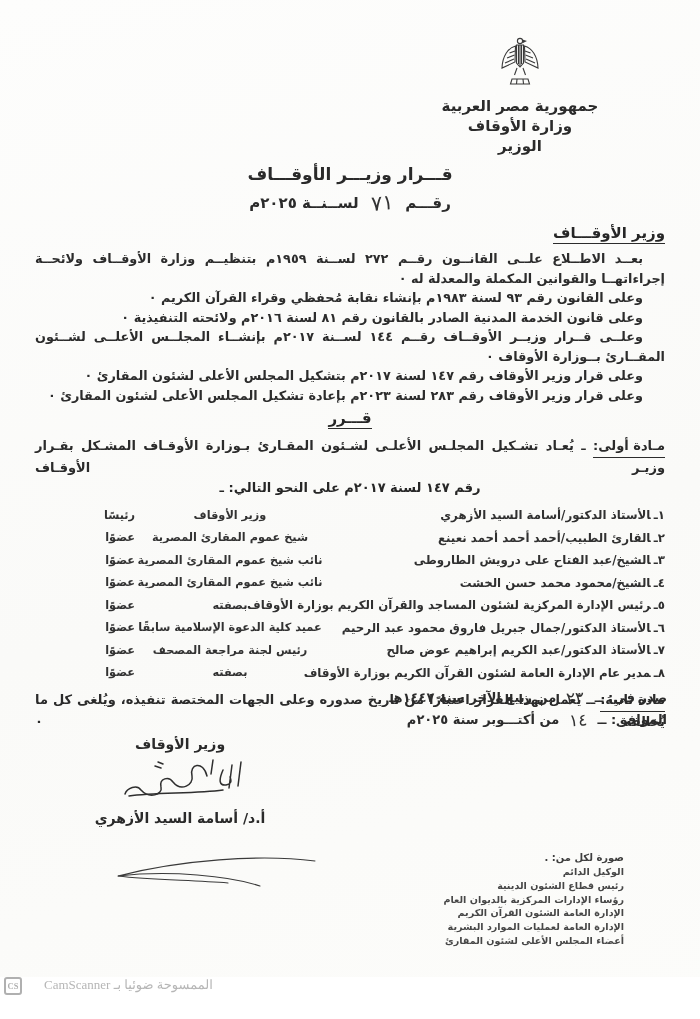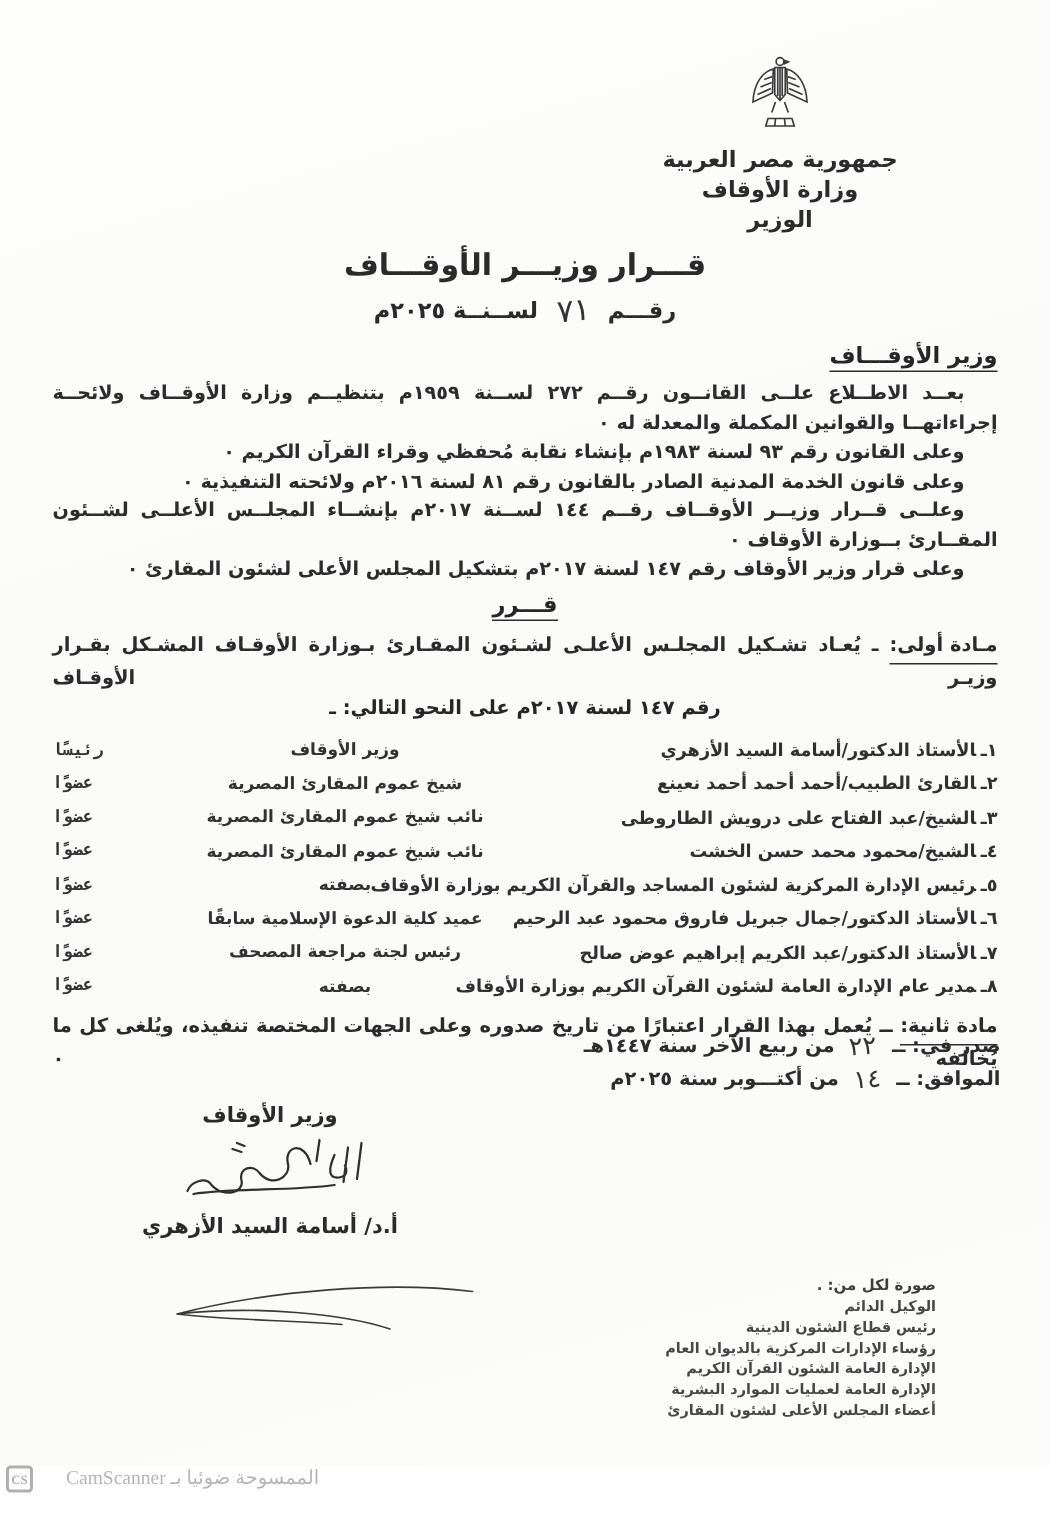--- a/index.html
+++ b/index.html
@@ -16,21 +16,21 @@
   }
   .doc { padding: 36px 35px 0 35px; }
 
   
   .header-block { width: 210px; margin-right: 40px; text-align: center; }
   .eagle { display: block; margin: 0 auto 4px auto; }
   .hdr-line { font-size: 15px; font-weight: bold; line-height: 20px; color: #2b2b2b; }
 
   
   .title-block { text-align: center; margin-top: 8px; }
-  .title-l1 { font-size: 20px; font-weight: bold; letter-spacing: .5px; color: #2a2a2a; }
+  .title-l1 { font-size: 17px; font-weight: bold; letter-spacing: .5px; color: #2a2a2a; }
   .title-l2 { font-size: 15px; font-weight: bold; margin-top: 5px; color: #2a2a2a; }
   .hand { font-weight: normal; font-size: 21px; display: inline-block;
           transform: rotate(-6deg) skewX(-4deg); color: #333; margin: 0 12px; position: relative; top: 2px; }
 
   
   .preamble-heading { margin-top: 11px; font-size: 15px; font-weight: bold; }
   .underline { border-bottom: 1.6px solid #2c2c2c; padding-bottom: 1px; display: inline-block; }
   .clauses { margin-top: 5px; }
   .clause { font-size: 12.8px; font-weight: bold; line-height: 19.5px;
             text-align: justify; text-indent: 22px; color: #2c2c2c; }
@@ -40,21 +40,21 @@
   .art1-l1 { margin-top: 7px; font-size: 13px; font-weight: bold; line-height: 20px;
              text-align: justify; text-align-last: justify; color: #2b2b2b; }
   .art1-l2 { text-align: center; font-size: 13px; font-weight: bold; line-height: 20px; }
 
   
   .members { margin-top: 6px; }
   .mrow { display: grid; grid-template-columns: 340px 190px 100px; align-items: center; height: 22.5px; }
   .mname { font-size: 11.8px; font-weight: bold; white-space: nowrap; color: #303030; }
   .mnum  { margin-left: 3px; }
   .mpos  { font-size: 11.3px; font-weight: bold; text-align: center; white-space: nowrap; color: #323232; }
-  .mrole { font-size: 11.3px; font-weight: bold; text-align: left; color: #323232; font-family: Liberation Mono, monospace; }
+  .mrole { font-size: 11.3px; font-weight: bold; text-align: right; color: #323232; }
 
   
   .art2 { margin-top: 6px; font-size: 13px; font-weight: bold; line-height: 20px;
           text-align: justify; text-align-last: justify; color: #2b2b2b; }
 
   
   .dates { position: absolute; top: 686px; right: 33px; text-align: right; }
   .date-line { font-size: 13px; font-weight: bold; line-height: 21px; color: #2c2c2c; }
   .date-hand { font-weight: normal; font-size: 17px; display: inline-block;
                transform: rotate(-4deg); margin: 0 10px; position: relative; top: 2px; color: #333; }
@@ -122,20 +122,21 @@
 
     <div class="preamble-heading">
       <span class="underline">وزير الأوقـــاف</span>
     </div>
     <div class="clauses">
       <p class="clause">بعــد الاطــلاع علــى القانــون رقــم ٢٧٢ لســنة ١٩٥٩م بتنظيــم وزارة الأوقــاف ولائحــة إجراءاتهــا والقوانين المكملة والمعدلة له ٠</p>
       <p class="clause">وعلى القانون رقم ٩٣ لسنة ١٩٨٣م بإنشاء نقابة مُحفظي وقراء القرآن الكريم ٠</p>
       <p class="clause">وعلى قانون الخدمة المدنية الصادر بالقانون رقم ٨١ لسنة ٢٠١٦م ولائحته التنفيذية ٠</p>
       <p class="clause">وعلــى قــرار وزيــر الأوقــاف رقــم ١٤٤ لســنة ٢٠١٧م بإنشــاء المجلــس الأعلــى لشــئون المقــارئ بــوزارة الأوقاف ٠</p>
       <p class="clause">وعلى قرار وزير الأوقاف رقم ١٤٧ لسنة ٢٠١٧م بتشكيل المجلس الأعلى لشئون المقارئ ٠</p>
+      <p class="clause">وعلى قرار وزير الأوقاف رقم ٢٨٣ لسنة ٢٠٢٣م بإعادة تشكيل المجلس الأعلى لشئون المقارئ ٠</p>
     </div>
     <div class="decree-word">
       <span class="underline">قـــرر</span>
     </div>
 
     <p class="art1-l1">
       <span class="underline">مـادة أولى:</span>
       <span>ـ يُعـاد تشـكيل المجلـس الأعلـى لشـئون المقـارئ بـوزارة الأوقـاف المشـكل بقـرار وزيـر الأوقـاف</span>
     </p>
     <p class="art1-l2">رقم ١٤٧ لسنة ٢٠١٧م على النحو التالي: ـ</p>

